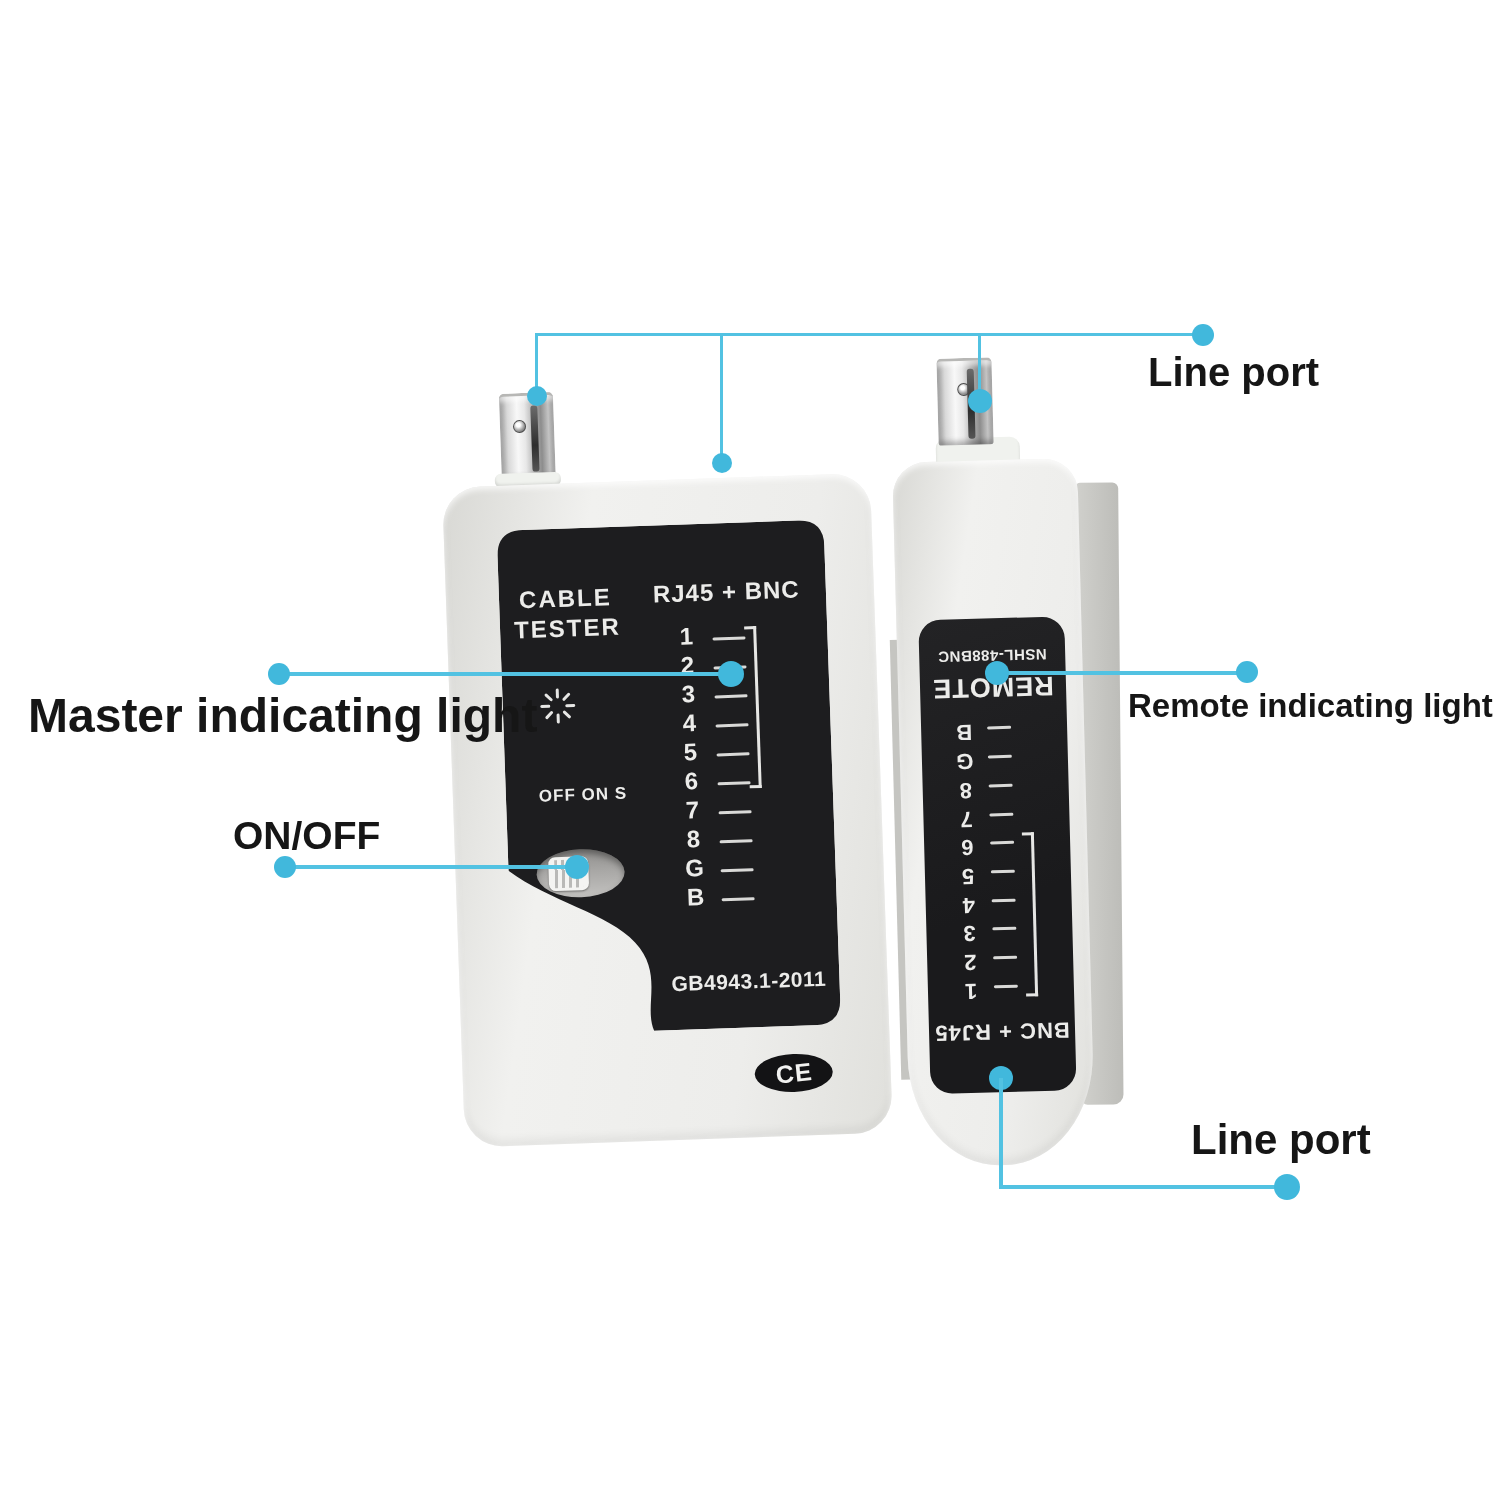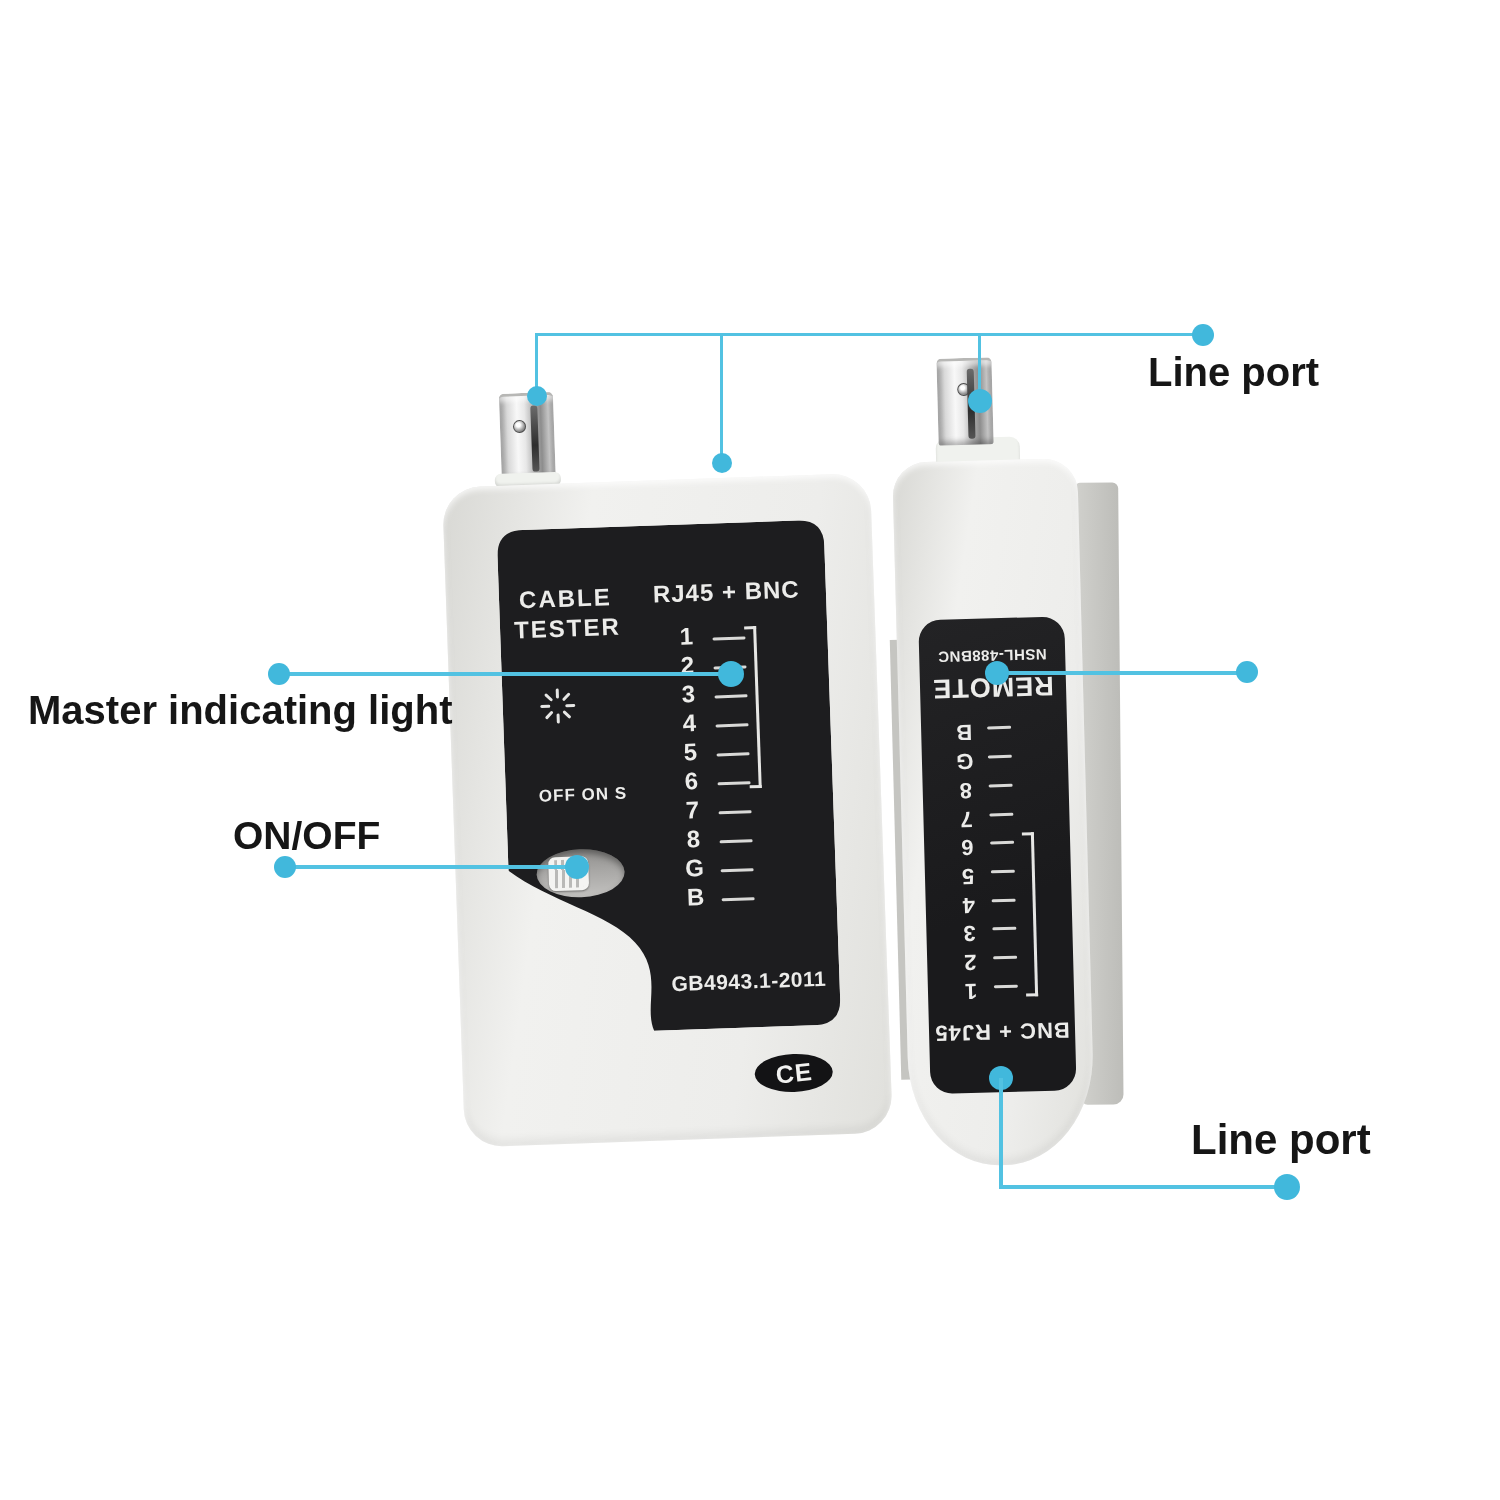--- a/index.html
+++ b/index.html
@@ -218,30 +218,31 @@
   <div class="vline" style="left:978px;top:333px;width:3px;height:66px;"></div>
   <div class="cdot" style="left:527px;top:386px;width:20px;height:20px;"></div>
   <div class="cdot" style="left:712px;top:453px;width:20px;height:20px;"></div>
   <div class="cdot" style="left:968px;top:389px;width:24px;height:24px;"></div>
   <div class="cdot" style="left:1192px;top:324px;width:22px;height:22px;"></div>
   <div class="lbl" style="left:1148px;top:350px;font-size:40px;">Line port</div>
 
   <div class="hline" style="left:279px;top:672px;width:453px;height:4px;"></div>
   <div class="cdot" style="left:268px;top:663px;width:22px;height:22px;"></div>
   <div class="cdot" style="left:718px;top:661px;width:26px;height:26px;"></div>
-  <div class="lbl" style="left:28px;top:688px;font-size:40px;">Master indicating light</div>
+  <div class="lbl" style="left:28px;top:688px;font-size:48px;">Master indicating light</div>
 
   <div class="hline" style="left:285px;top:865px;width:293px;height:4px;"></div>
   <div class="cdot" style="left:274px;top:856px;width:22px;height:22px;"></div>
   <div class="cdot" style="left:565px;top:855px;width:24px;height:24px;"></div>
   <div class="lbl" style="left:233px;top:814px;font-size:39px;">ON/OFF</div>
 
   <div class="hline" style="left:997px;top:671px;width:250px;height:4px;"></div>
   <div class="cdot" style="left:985px;top:661px;width:24px;height:24px;"></div>
   <div class="cdot" style="left:1236px;top:661px;width:22px;height:22px;"></div>
+  <div class="lbl" style="left:1128px;top:687px;font-size:33px;">Remote indicating light</div>
 
   <div class="cdot" style="left:989px;top:1066px;width:24px;height:24px;"></div>
   <div class="vline" style="left:999px;top:1078px;width:4px;height:110px;"></div>
   <div class="hline" style="left:999px;top:1185px;width:287px;height:4px;"></div>
   <div class="cdot" style="left:1274px;top:1174px;width:26px;height:26px;"></div>
   <div class="lbl" style="left:1191px;top:1116px;font-size:42px;">Line port</div>
 
 </div>
 
 </body></html>

